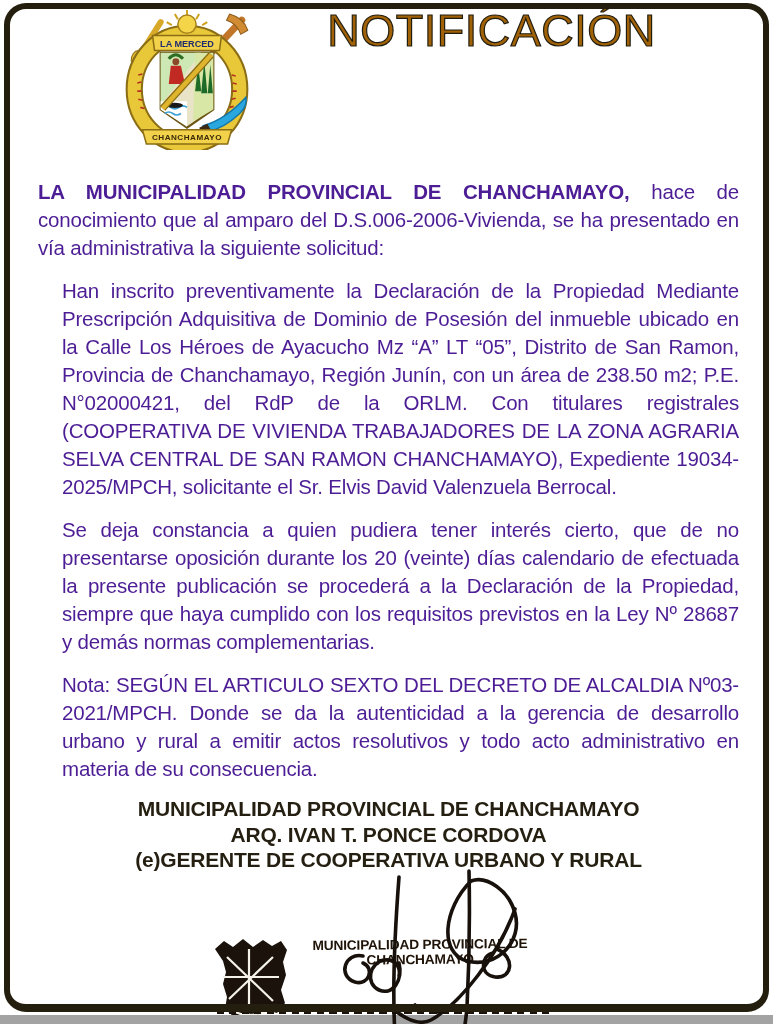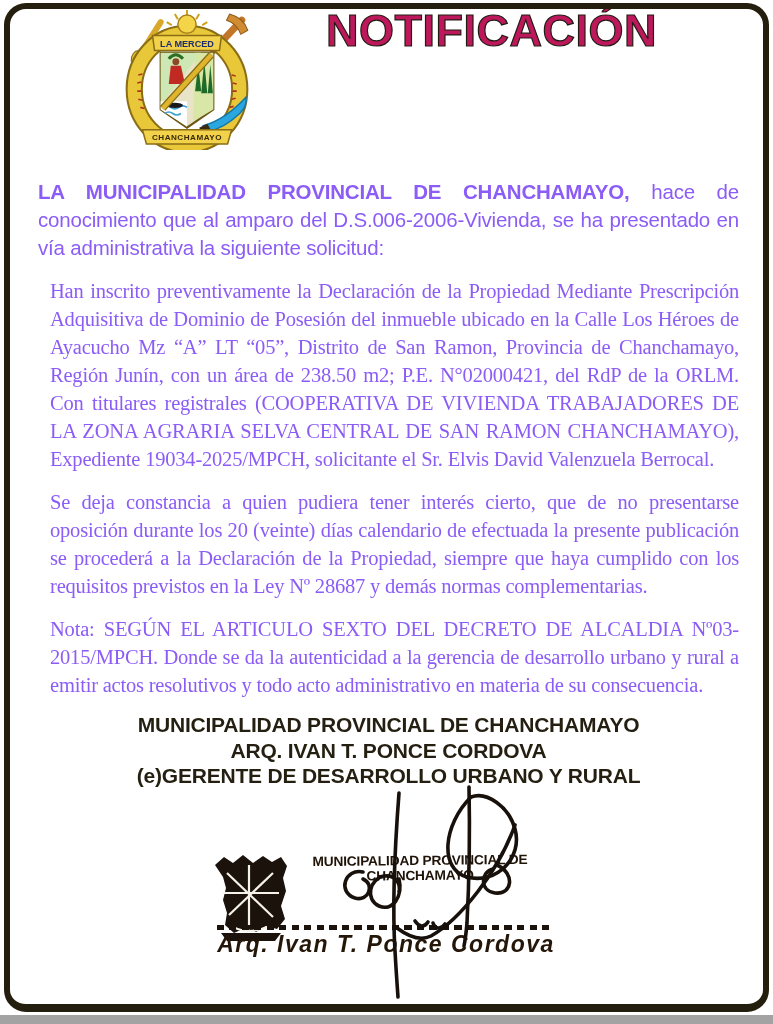--- a/index.html
+++ b/index.html
@@ -12,27 +12,27 @@
   .photo-edge{position:absolute;left:0;right:0;bottom:0;height:9px;background:#a3a3a3;}
   .page-border{
     position:absolute;left:4px;top:3px;right:4px;bottom:12px;
     border:6px solid #241e0e;border-bottom-width:8px;border-radius:22px;
     pointer-events:none;z-index:5;
   }
   .content{position:absolute;left:38px;top:8px;width:701px;color:#2b2817;}
   .doc-header{display:flex;height:152px;}
   .logo-wrap{margin-left:78px;width:142px;height:142px;flex:0 0 auto;}
   .page-title{
-    flex:1;text-align:center;color:#be185d;font-weight:bold;
+    flex:1;text-align:center;color:#a16207;font-weight:normal;
     font-size:45px;line-height:1.04;letter-spacing:.5px;
     -webkit-text-stroke:1.2px #1f1c10;padding-right:14px;
   }
-  p{margin:0;text-align:justify;font-size:20.5px;line-height:28px;letter-spacing:-0.2px;color:#8b5cf6;}
+  p{margin:0;text-align:justify;font-size:20.5px;line-height:28px;letter-spacing:-0.2px;color:#4c1d95;}
   .p-intro{margin-top:18px;}
-  .p-block{margin-top:15px;margin-left:12px;font-family:Liberation Serif, serif;}
+  .p-block{margin-top:15px;margin-left:24px;}
   .lead-bold{font-weight:bold;}
   .sig-head{margin-top:13px;text-align:center;font-weight:bold;font-size:21px;line-height:1.22;color:#241f10;letter-spacing:-0.2px;}
   .stamp-zone{position:relative;width:460px;height:212px;margin:2px auto 0;color:#1a120b;}
   .stamp-header{
     position:absolute;left:118px;top:62px;width:286px;text-align:center;
     font-weight:bold;font-size:13.5px;letter-spacing:-0.2px;transform:scaleX(1.02) rotate(-.6deg);
     color:#201409;
   }
   .dotline{
     position:absolute;left:58px;top:134px;width:338px;height:5px;
@@ -128,26 +128,26 @@
       <div>NOTIFICACIÓN</div>
     </div>
   </div>
 
   <p class="p-intro"><span class="lead-bold">LA MUNICIPALIDAD PROVINCIAL DE CHANCHAMAYO,</span><span> hace de conocimiento que al amparo del D.S.006-2006-Vivienda, se ha presentado en vía administrativa la siguiente solicitud:</span></p>
 
   <p class="p-block">Han inscrito preventivamente la Declaración de la Propiedad Mediante Prescripción Adquisitiva de Dominio de Posesión del inmueble ubicado en la Calle Los Héroes de Ayacucho Mz “A” LT “05”, Distrito de San Ramon, Provincia de Chanchamayo, Región Junín, con un área de 238.50 m2; P.E. N°02000421, del RdP de la ORLM. Con titulares registrales (COOPERATIVA DE VIVIENDA TRABAJADORES DE LA ZONA AGRARIA SELVA CENTRAL DE SAN RAMON CHANCHAMAYO), Expediente 19034-2025/MPCH, solicitante el Sr. Elvis David Valenzuela Berrocal.</p>
 
   <p class="p-block">Se deja constancia a quien pudiera tener interés cierto, que de no presentarse oposición durante los 20 (veinte) días calendario de efectuada la presente publicación se procederá a la Declaración de la Propiedad, siempre que haya cumplido con los requisitos previstos en la Ley Nº 28687 y demás normas complementarias.</p>
 
-  <p class="p-block">Nota: SEGÚN EL ARTICULO SEXTO DEL DECRETO DE ALCALDIA Nº03-2015/MPCH. Donde se da la autenticidad a la gerencia de desarrollo urbano y rural a emitir actos resolutivos y todo acto administrativo en materia de su consecuencia.</p>
+  <p class="p-block">Nota: SEGÚN EL ARTICULO SEXTO DEL DECRETO DE ALCALDIA Nº03-2021/MPCH. Donde se da la autenticidad a la gerencia de desarrollo urbano y rural a emitir actos resolutivos y todo acto administrativo en materia de su consecuencia.</p>
 
   <div class="sig-head">
     <div>MUNICIPALIDAD PROVINCIAL DE CHANCHAMAYO</div>
     <div>ARQ. IVAN T. PONCE CORDOVA</div>
-    <div>(e)GERENTE DE DESARROLLO URBANO Y RURAL</div>
+    <div>(e)GERENTE DE COOPERATIVA URBANO Y RURAL</div>
   </div>
 
   <div class="stamp-zone">
 
     <svg class="stamp-emblem" viewBox="0 0 96 100">
       <path d="M12,22 l9,-8 9,6 10,-8 10,8 10,-7 9,6 9,-5 6,9 -4,12 3,13 -5,15 4,13 -8,10 -11,-3 -10,6 -11,-4 -11,5 -9,-8 2,-12 -4,-13 3,-12 -3,-11 z" fill="#1a120b"></path>
       <g stroke="#f5f2ea" stroke-width="2.2" fill="none">
         <path d="M24,30 L70,74 M70,30 L26,72 M20,50 h56 M46,22 v60"></path>
         <path d="M30,84 q16,8 34,0"></path>
       </g>

